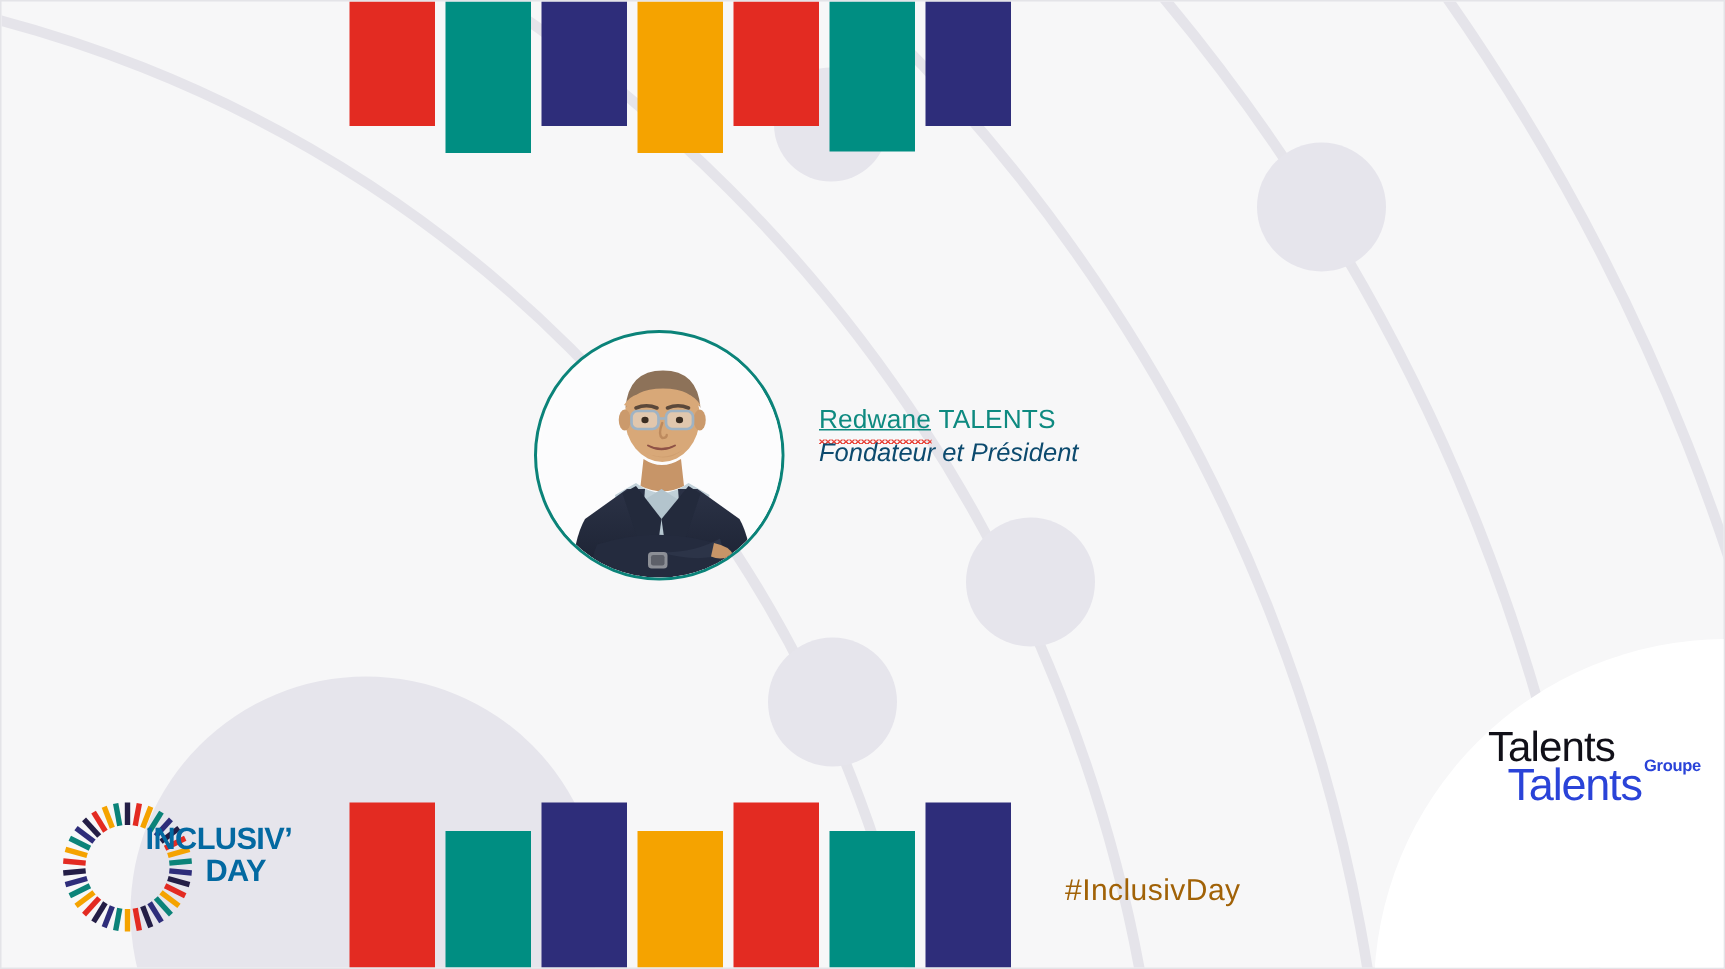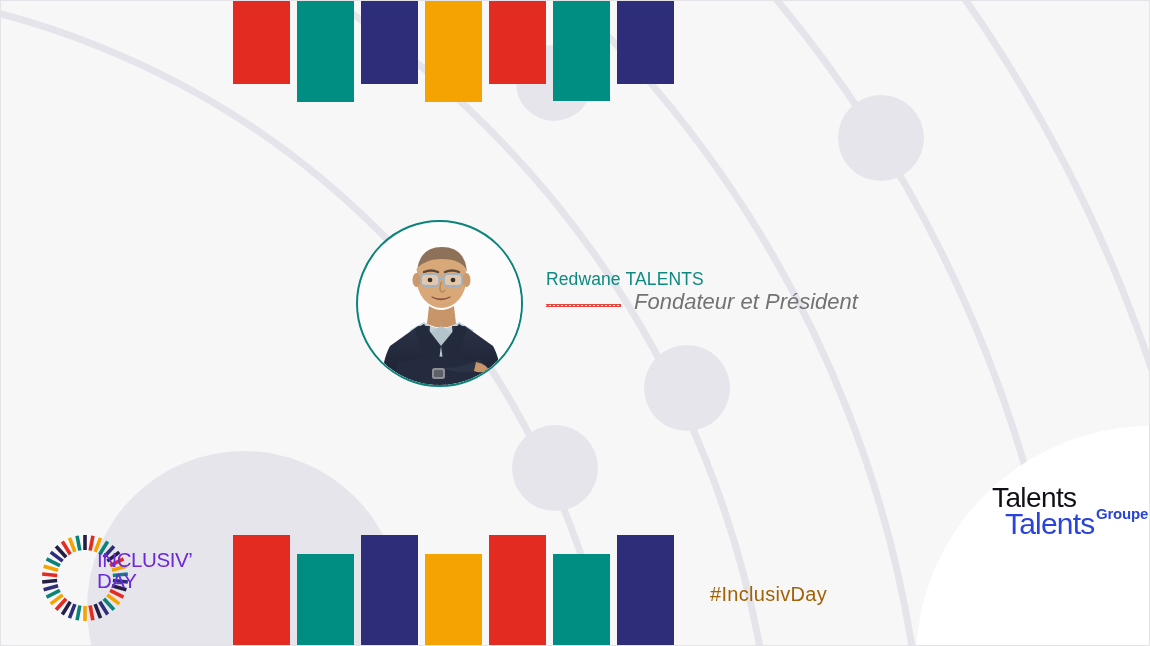--- a/index.html
+++ b/index.html
@@ -99,37 +99,37 @@
     white-space: nowrap;
   }
   #speaker-name .given {
     border-bottom: 0;
     background-repeat: repeat-x;
     background-position: 0 100%;
     background-size: 4px 3px;
     background-image:
       linear-gradient(45deg, transparent 40%, #e8463c 40%, #e8463c 60%, transparent 60%),
       linear-gradient(-45deg, transparent 40%, #e8463c 40%, #e8463c 60%, transparent 60%);
-    padding-bottom: 18px;
+    padding-bottom: 7px;
+    text-decoration: underline;
   }
   #speaker-company {
     font-size: 15px;
     font-weight: bold;
     color: #0b8379;
     letter-spacing: 0.2px;
     line-height: 22px;
     white-space: nowrap;
   }
   #speaker-role {
-    font-size: 22px;
+    font-size: 17px;
     font-style: italic;
-    color: #737373;
+    color: #0c4a6e;
     line-height: 24px;
     white-space: nowrap;
-    text-align: center;
   }
 
   
   #hashtag {
     position: absolute;
     left: 709px;
     top: 582px;
     font-size: 20px;
     color: #a16207;
     letter-spacing: 0.3px;
@@ -140,27 +140,27 @@
     position: absolute;
     left: 38px;
     top: 531px;
     width: 148px;
     height: 92px;
   }
   #inclusivday-wordmark {
     position: absolute;
     left: 58px;
     top: 17px;
-    color: #6d28d9;
-    font-weight: normal;
+    color: #0369a1;
+    font-weight: bold;
     font-size: 20.5px;
     line-height: 21px;
     letter-spacing: -0.4px;
   }
-  #inclusivday-wordmark .l2 { display:block; }
+  #inclusivday-wordmark .l2 { display:block;margin-left:40px; }
 
   
   #talents-logo {
     position: absolute;
     left: 991px;
     top: 481px;
     width: 152px;
     height: 62px;
   }
   #th-talents {
@@ -175,21 +175,21 @@
     position: absolute;
     left: 13px; top: 25px;
     font-size: 30px;
     color: #2a43d8;
     letter-spacing: -0.8px;
     font-weight: 500;
   }
   #th-groupe {
     position: absolute;
     left: 104px; top: 23px;
-    font-size: 15px;
+    font-size: 11px;
     color: #2a43d8;
     font-weight: bold;
     letter-spacing: -0.2px;
     text-align: right;
   }
 </style>
 </head>
 <body>
 
 <div id="slide">

